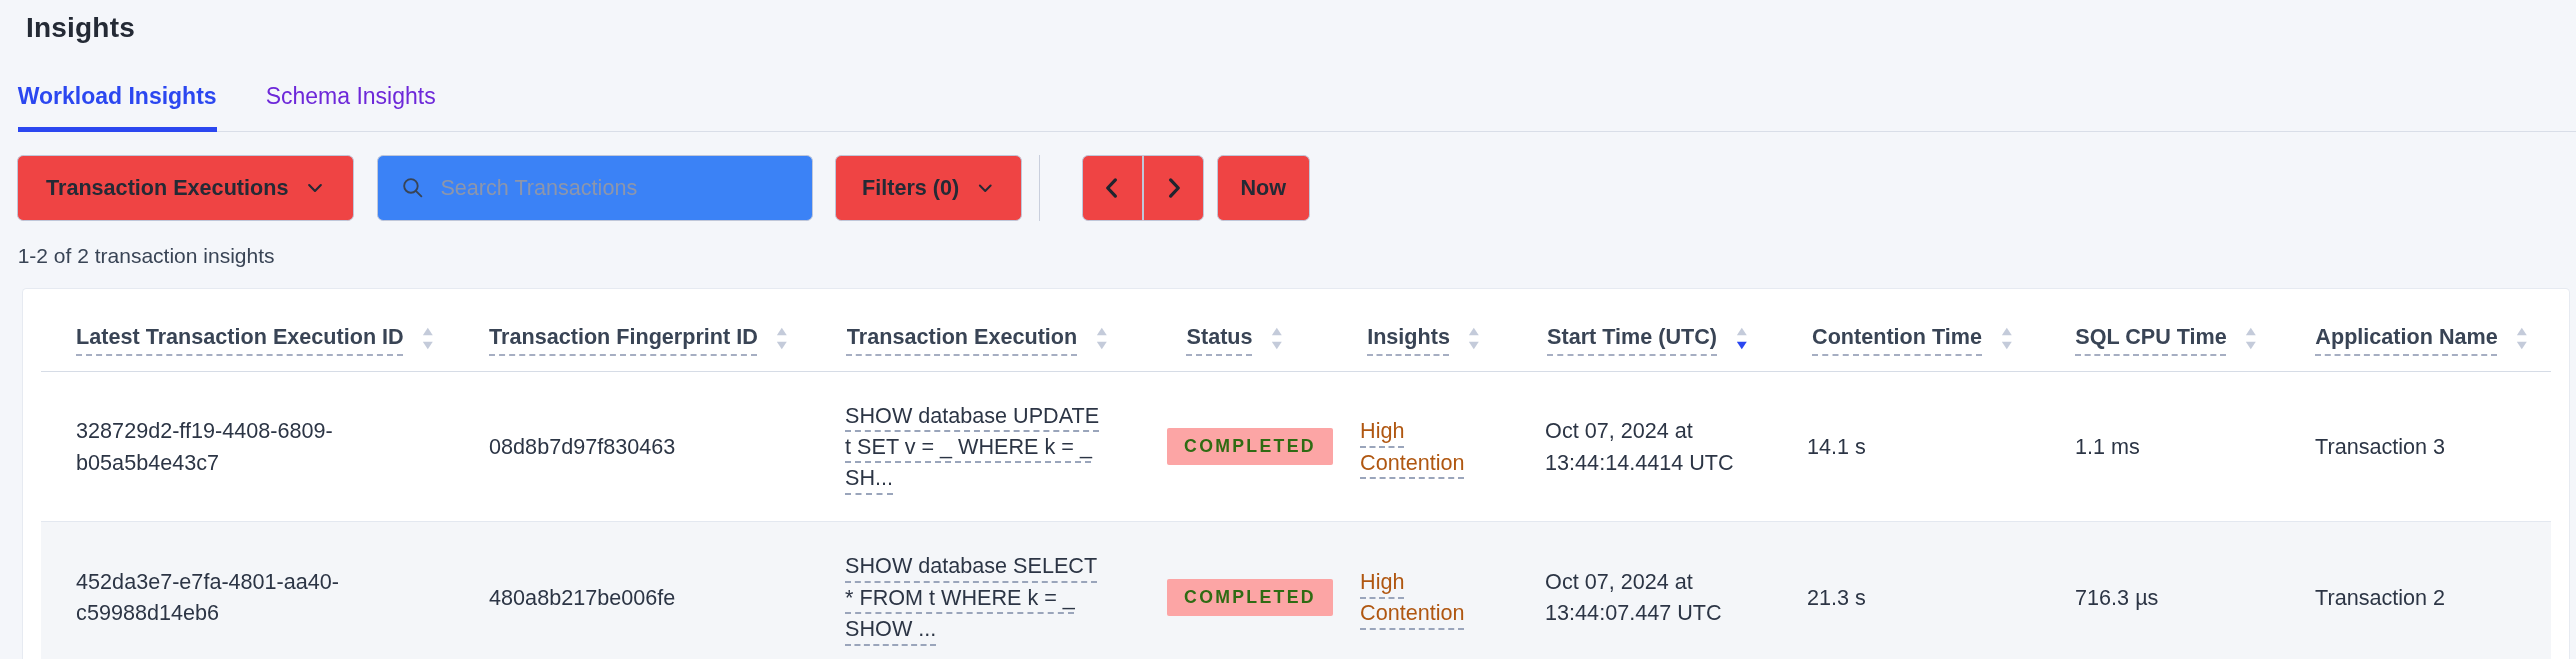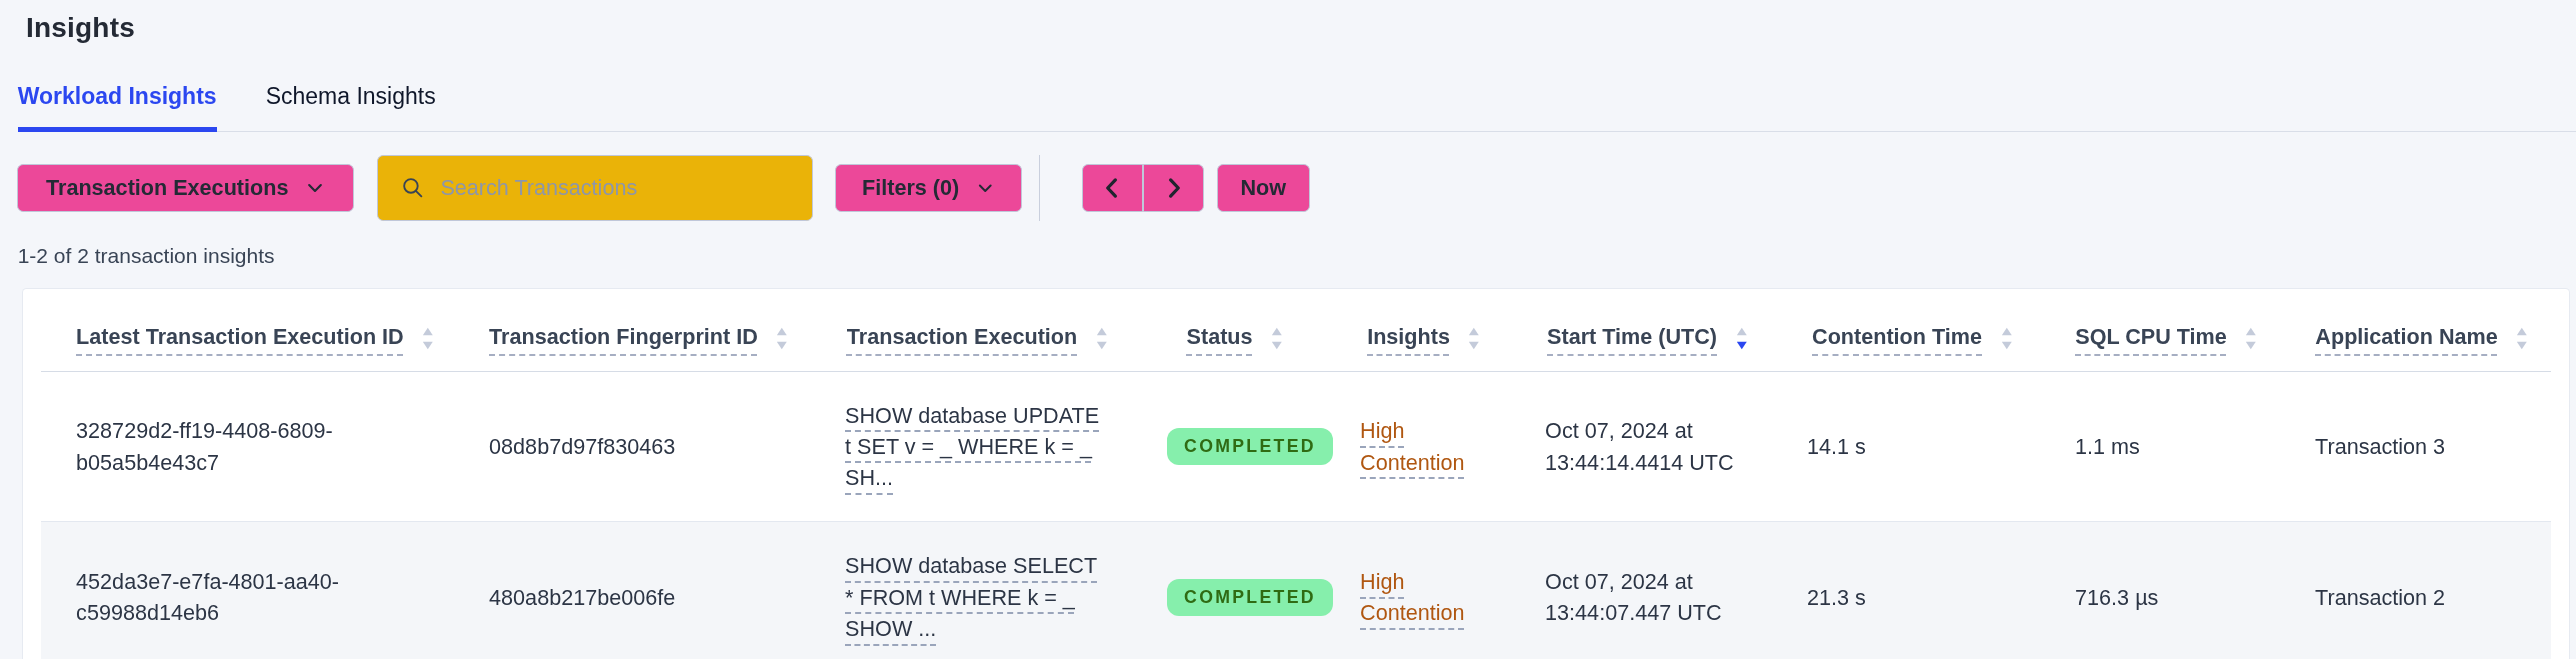--- a/index.html
+++ b/index.html
@@ -19,39 +19,39 @@
   }
 
   
   .tabs {
     display:flex; gap:49px; margin:39px 0 0 17.7px;
     border-bottom:1.5px solid #d9dee8; padding-right:16px;
     width:calc(100% - 17.7px);
   }
   .tab {
     font-size:23px; padding:0 0 17px 0; cursor:pointer;
-    color:#0f172a; font-weight:500;
+    color:#6d28d9; font-weight:500;
     border-bottom:5.4px solid transparent; margin-bottom:-1.5px;
   }
   .tab.active { color:#2b47f0; font-weight:600; border-bottom-color:#2b47f0; }
 
   
   .toolbar {
     display:flex; align-items:center; margin:23px 0 0 17px; height:66px;
   }
   .btn {
     display:inline-flex; align-items:center; justify-content:center;
-    background:#ec4899; border:1.5px solid #c0c7d9; border-radius:6.2px;
-    height:48px; font-size:21.6px; font-weight:600; color:#242a35;
+    background:#ef4444; border:1.5px solid #c0c7d9; border-radius:6.2px;
+    height:66px; font-size:21.6px; font-weight:600; color:#242a35;
     cursor:pointer; gap:17px;
   }
   .type-select { padding:0 28px; }
   .search-box {
     display:flex; align-items:center; gap:15.4px;
-    background:#eab308; border:1.5px solid #c0c7d9; border-radius:6.2px;
+    background:#3b82f6; border:1.5px solid #c0c7d9; border-radius:6.2px;
     height:66px; width:436px; margin-left:23px; padding:0 21.6px;
   }
   .search-box input {
     border:none; outline:none; font-size:21.6px; width:100%;
     font-family:inherit; color:#242a35; background:transparent;
   }
   .search-box input::placeholder { color:#8d96ab; }
   .filters-btn { margin-left:21.6px; padding:0 26px; }
   .vdivider { width:1.5px; height:66px; background:#c9cfdd; margin:0 17px; }
   .time-picker {
@@ -106,23 +106,23 @@
     color:#2c3545; cursor:pointer;
     text-decoration:underline dashed #9aa5bb;
     text-decoration-thickness:1.5px; text-underline-offset:7.7px;
   }
   .insight-link {
     color:#b05711; cursor:pointer;
     text-decoration:underline dashed #9aa5bb;
     text-decoration-thickness:1.5px; text-underline-offset:7.7px;
   }
   .status-badge {
-    display:inline-block; background:#86efac; color:#2f6b13;
+    display:inline-block; background:#fca5a5; color:#2f6b13;
     font-size:17.7px; font-weight:700; letter-spacing:2.3px;
-    padding:7.7px 17px; border-radius:12px; line-height:1.2;
+    padding:7.7px 17px; border-radius:2px; line-height:1.2;
   }
 </style>
 </head>
 <body>
 
 <div class="page">
 
   <div class="page-title">Insights</div>
 
   <div class="tabs">

